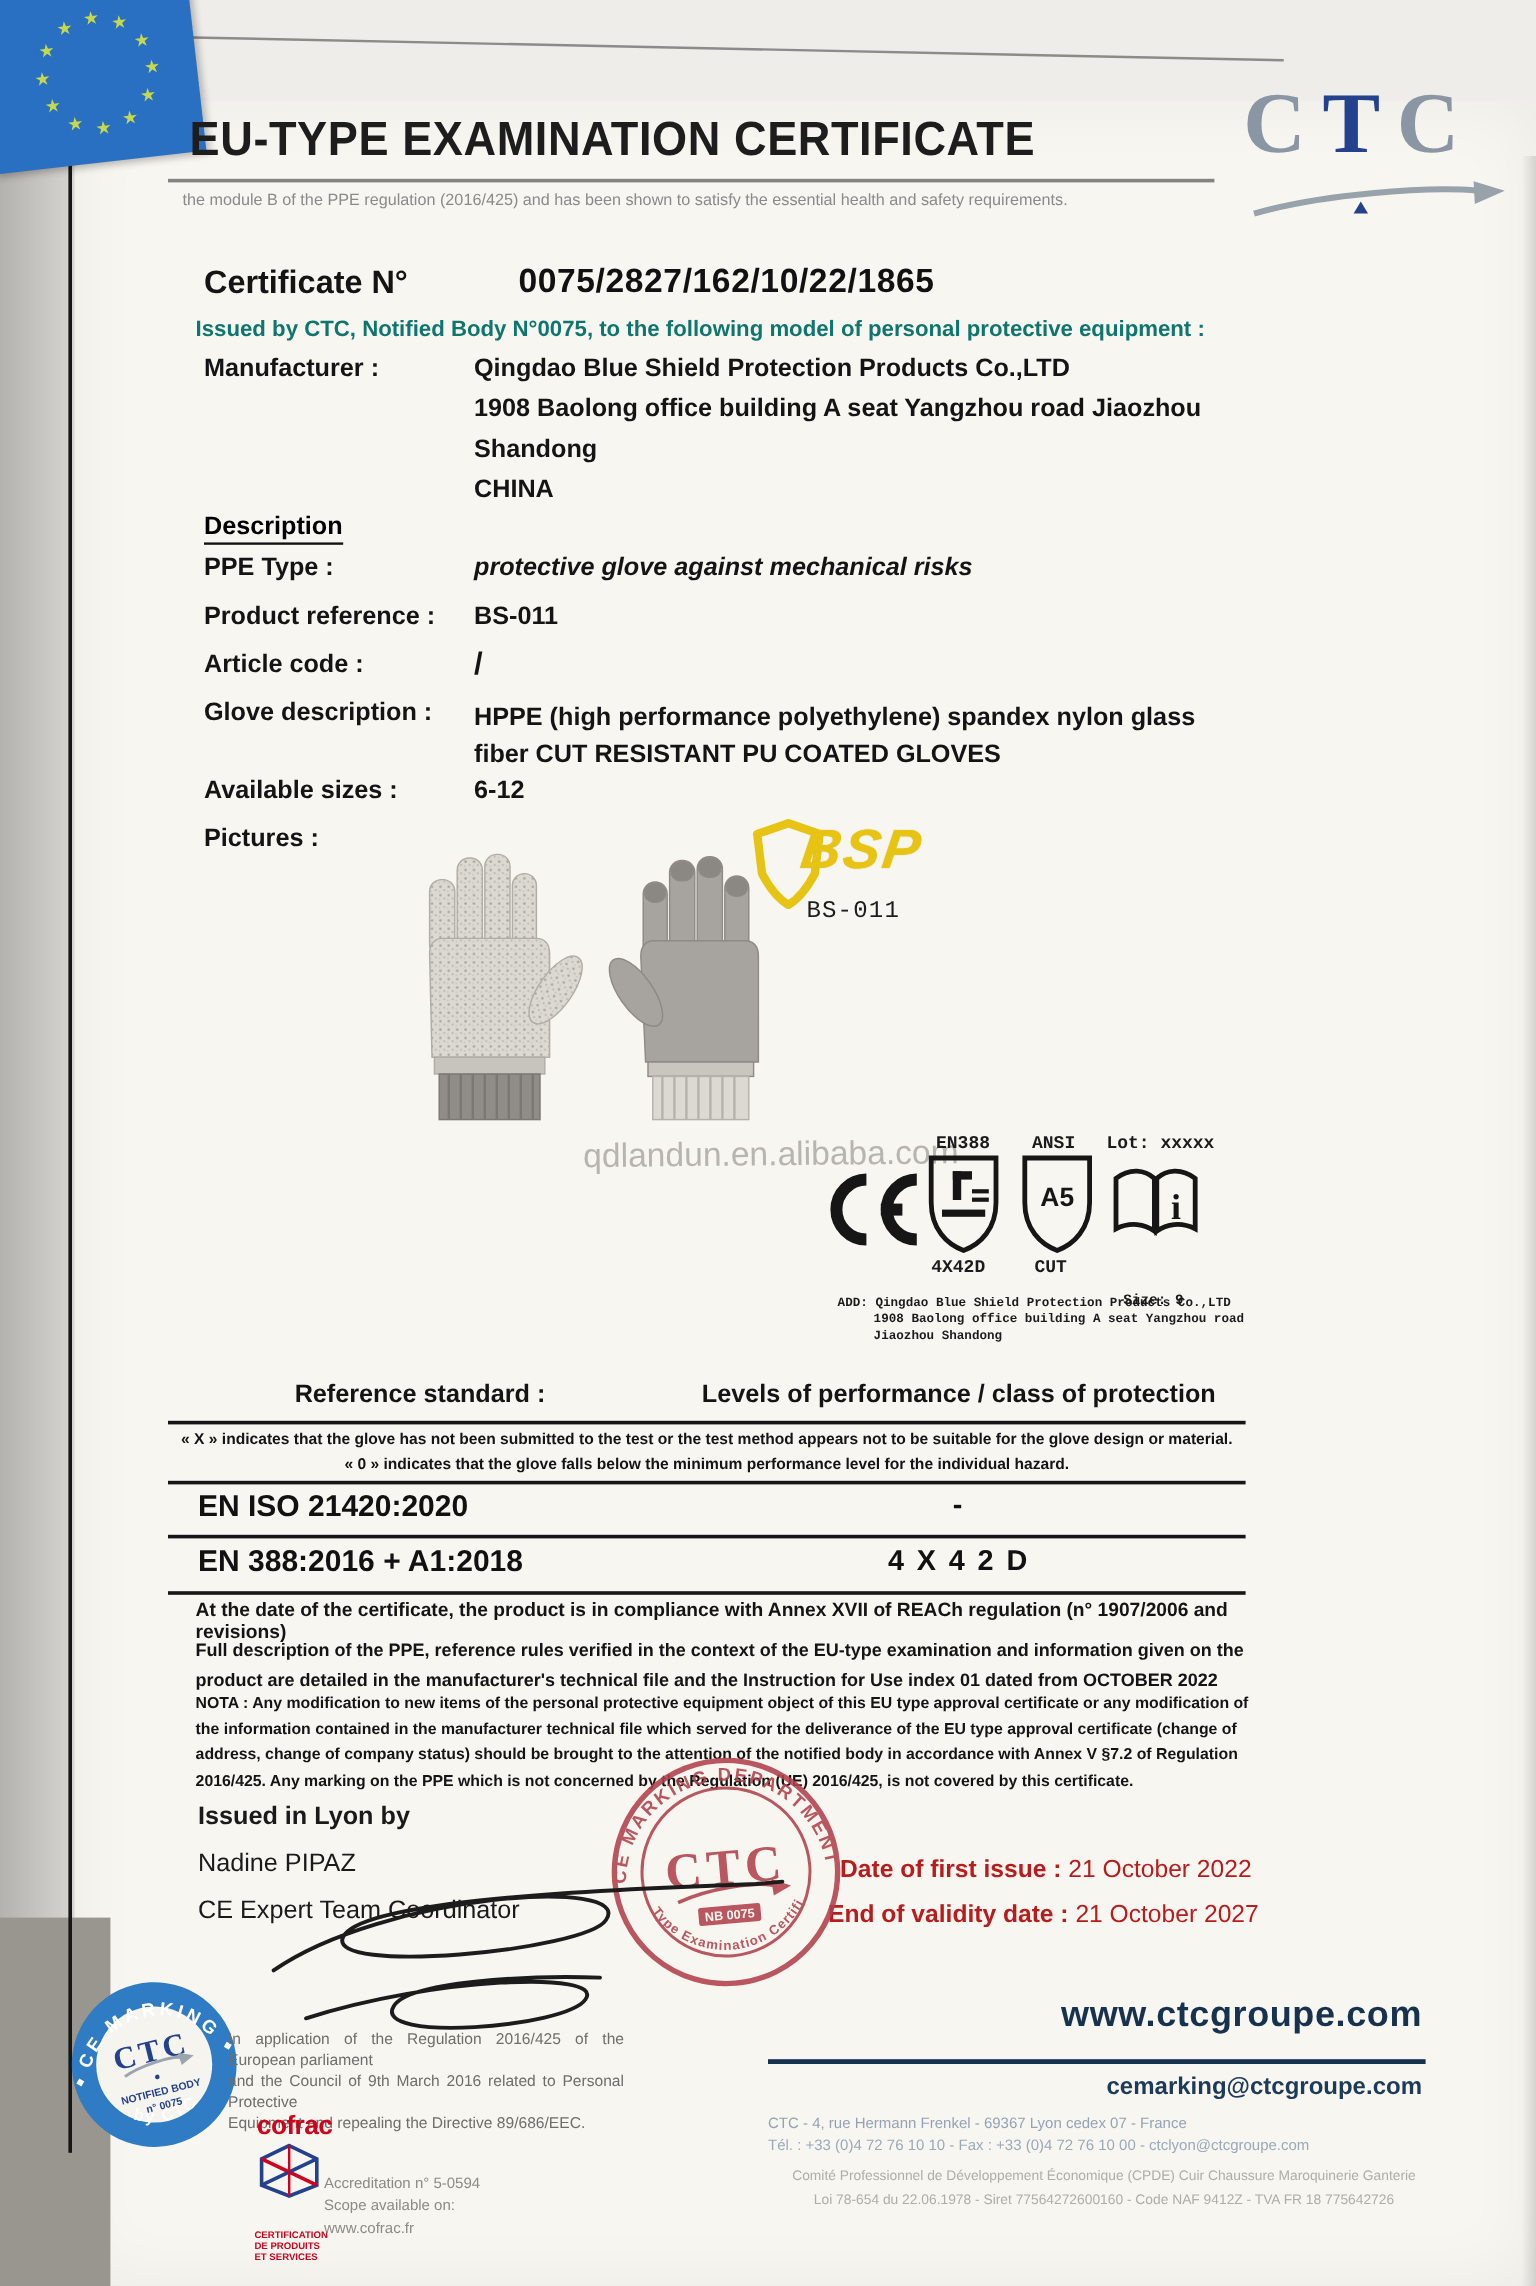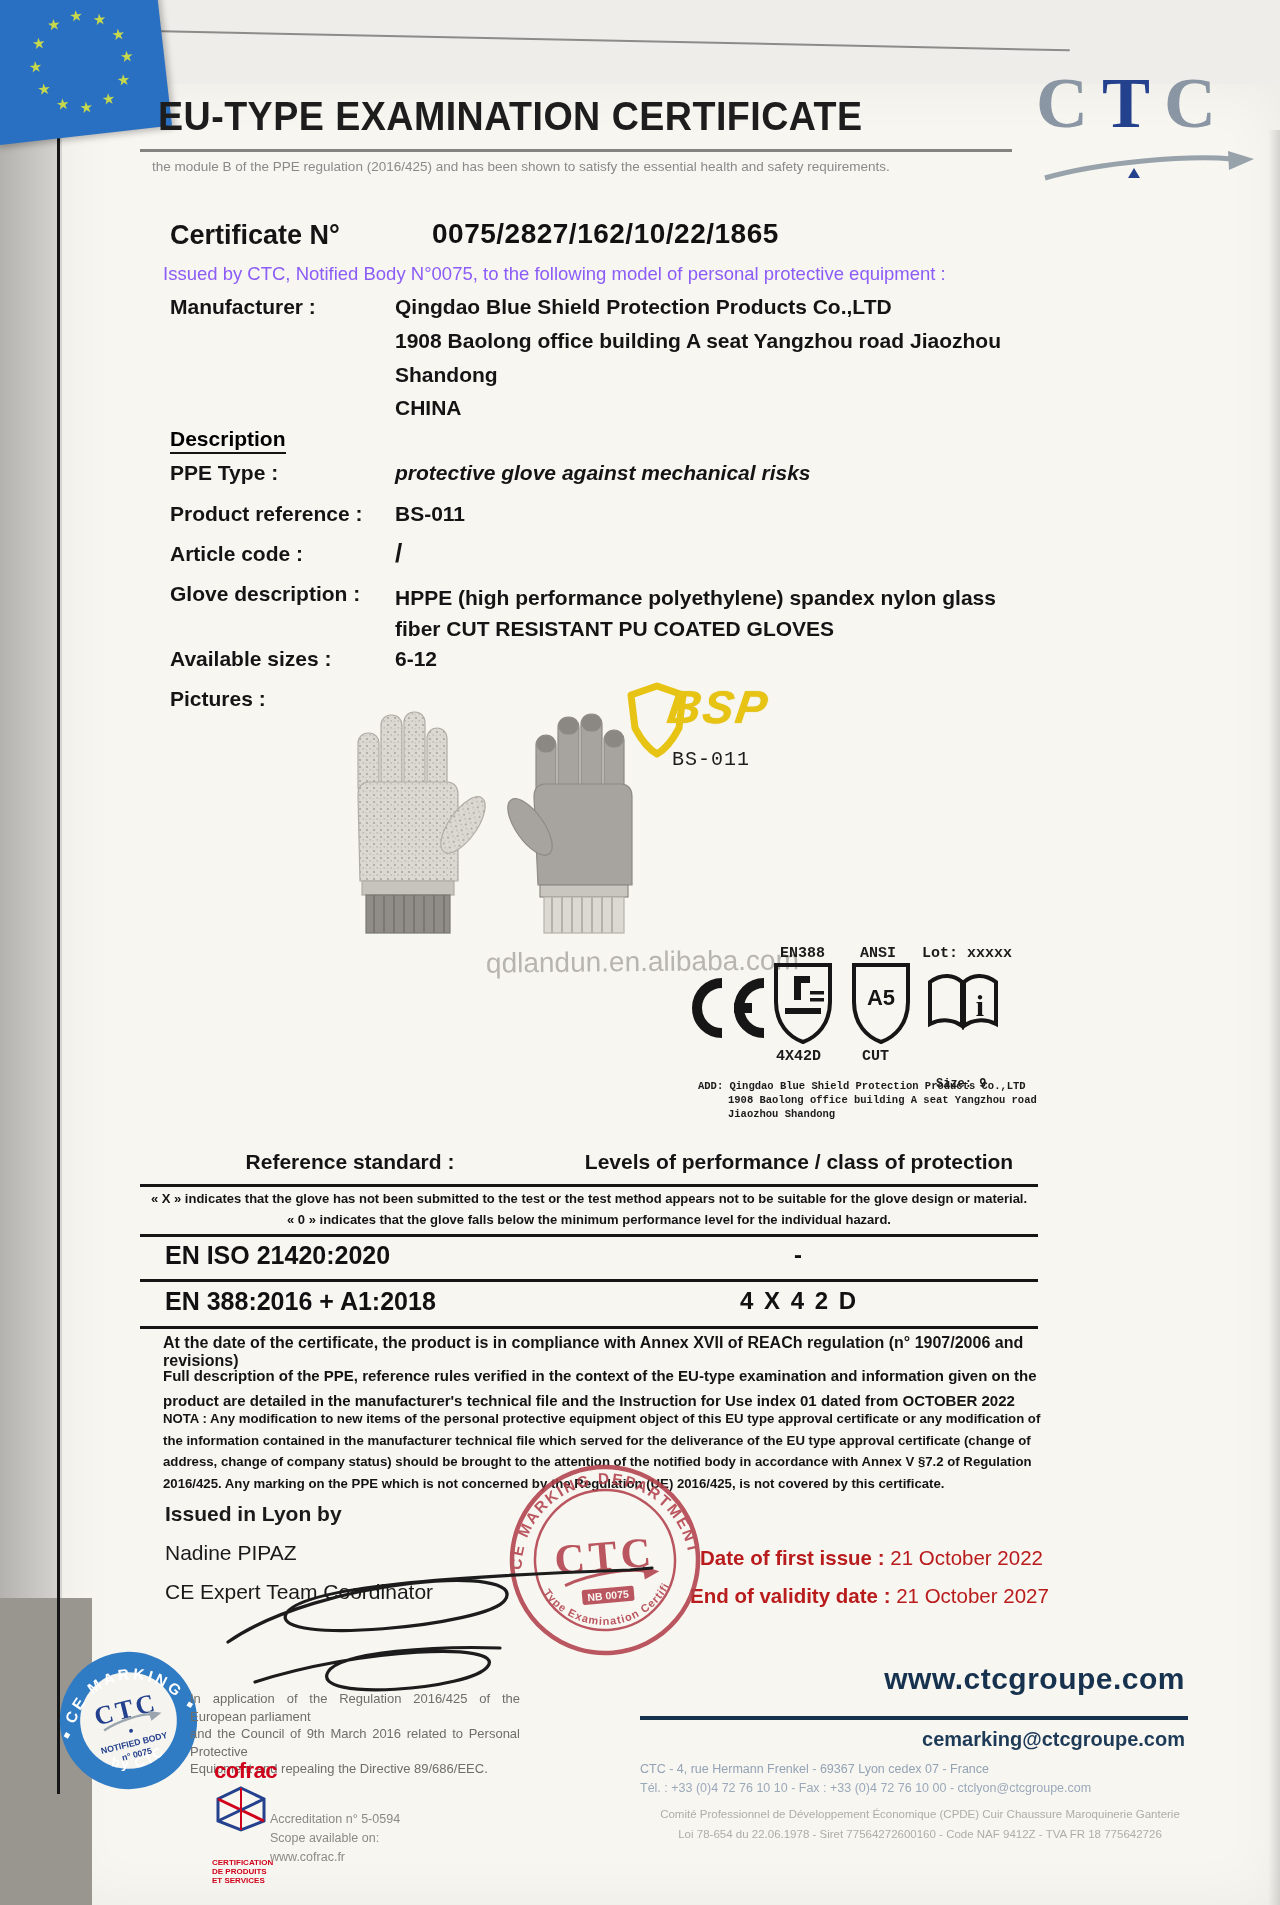--- a/index.html
+++ b/index.html
@@ -17,21 +17,21 @@
   .title-rule{left:140px;top:149px;width:872px;height:3px;background:#6f6f6f;opacity:.85;}
   .subtitle{left:152px;top:158px;width:870px;font-size:13.5px;line-height:18px;color:#8a8a8a;}
   .ctc-letters{left:1036px;top:62px;font-family:"Liberation Serif",serif;font-size:72px;font-weight:bold;white-space:nowrap;}
   .ctc-letters .g{color:#8a96a3;}
   .ctc-letters .n{color:#24418e;}
   .ctc-letters span{margin-right:14px;}
   .lbl{font-size:21px;font-weight:bold;color:#141414;white-space:nowrap;}
   .val{font-size:21px;font-weight:bold;color:#141414;}
   .cert-label{left:170px;top:220px;font-size:27px;font-weight:bold;color:#141414;}
   .cert-number{left:432px;top:218px;font-size:28px;font-weight:bold;letter-spacing:.5px;color:#111;}
-  .issued-by{left:163px;top:263px;font-size:18.5px;font-weight:normal;color:#8b5cf6;}
+  .issued-by{left:163px;top:263px;font-size:18.5px;font-weight:bold;color:#0f766e;}
   .desc-heading{left:170px;top:427px;font-size:21px;font-weight:bold;border-bottom:2.5px solid #141414;padding-bottom:1px;}
   .mono{font-family:"Liberation Mono",monospace;font-weight:bold;color:#1b1b1b;}
   .watermark{left:486px;top:946px;font-size:28px;color:#a8a5a0;opacity:.8;white-space:nowrap;transform:rotate(-.6deg);}
   .bsp-text{left:668px;top:680px;font-size:46px;font-weight:bold;font-style:italic;color:#e7c414;letter-spacing:2px;transform:skewX(-8deg);text-shadow:0 0 1px #d4b512;}
   .bs011{left:672px;top:748px;font-family:"Liberation Mono",monospace;font-size:20px;color:#1d1d1d;letter-spacing:1px;}
   .tline{height:2.5px;background:#161616;}
   .th{font-size:21px;font-weight:bold;text-align:center;color:#141414;}
   .note{width:898px;text-align:center;font-size:13px;font-weight:bold;color:#141414;}
   .std{font-size:25px;font-weight:bold;color:#111;white-space:nowrap;}
   .lvl{width:478px;text-align:center;font-size:24px;font-weight:bold;letter-spacing:2px;color:#111;}

